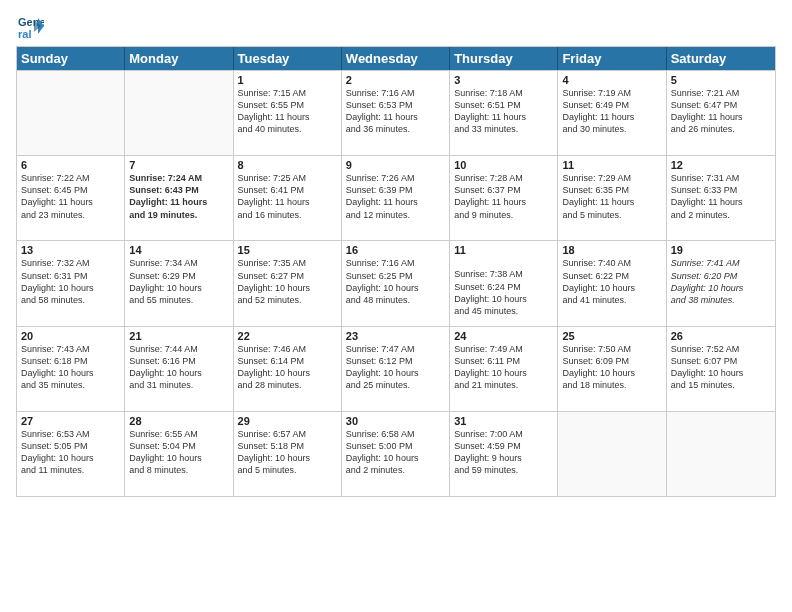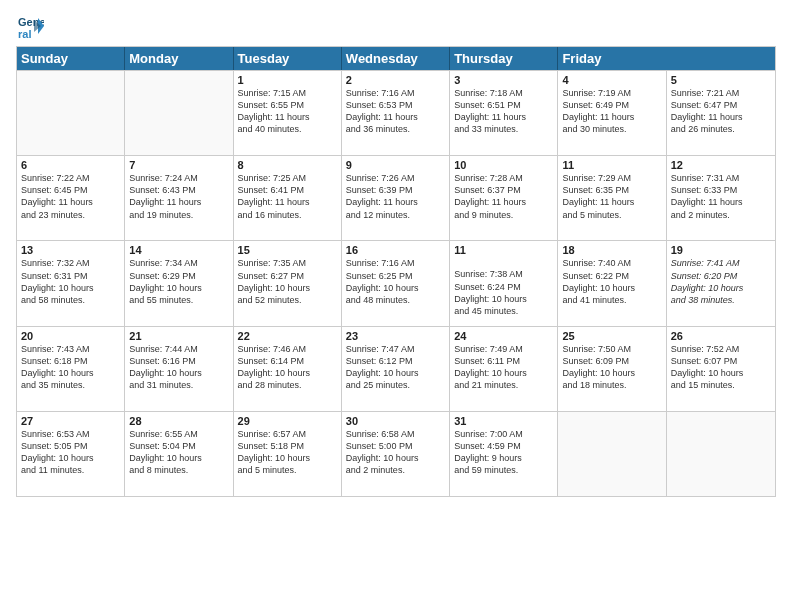--- a/index.html
+++ b/index.html
@@ -123,20 +123,21 @@
   </div>
 
   <div class="calendar">
     <div class="cal-header-row">
     <div class="cal-header-cell">Sunday</div>
         <div class="cal-header-cell">Monday</div>
         <div class="cal-header-cell">Tuesday</div>
         <div class="cal-header-cell">Wednesday</div>
         <div class="cal-header-cell">Thursday</div>
         <div class="cal-header-cell">Friday</div>
+        <div class="cal-header-cell">Saturday</div>
       </div>
     <div class="cal-body">
     <div class="cal-row">
           <div class="cal-cell empty"></div>
           <div class="cal-cell empty"></div>
           <div class="cal-cell">
             <span class="day-num">1</span>
             <div class="cell-text" style="white-space: pre-line;">Sunrise: 7:15 AM
 Sunset: 6:55 PM
 Daylight: 11 hours
@@ -174,21 +175,21 @@
         <div class="cal-row">
           <div class="cal-cell">
             <span class="day-num">6</span>
             <div class="cell-text" style="white-space: pre-line;">Sunrise: 7:22 AM
 Sunset: 6:45 PM
 Daylight: 11 hours
 and 23 minutes.</div>
           </div>
           <div class="cal-cell">
             <span class="day-num">7</span>
-            <div class="cell-text" style="white-space: pre-line;">Sunrise: 7:24 AM
+            <div class="cell-text" style="white-space: pre-line; font-weight: bold;">Sunrise: 7:24 AM
 Sunset: 6:43 PM
 Daylight: 11 hours
 and 19 minutes.</div>
           </div>
           <div class="cal-cell">
             <span class="day-num">8</span>
             <div class="cell-text" style="white-space: pre-line;">Sunrise: 7:25 AM
 Sunset: 6:41 PM
 Daylight: 11 hours
 and 16 minutes.</div>

